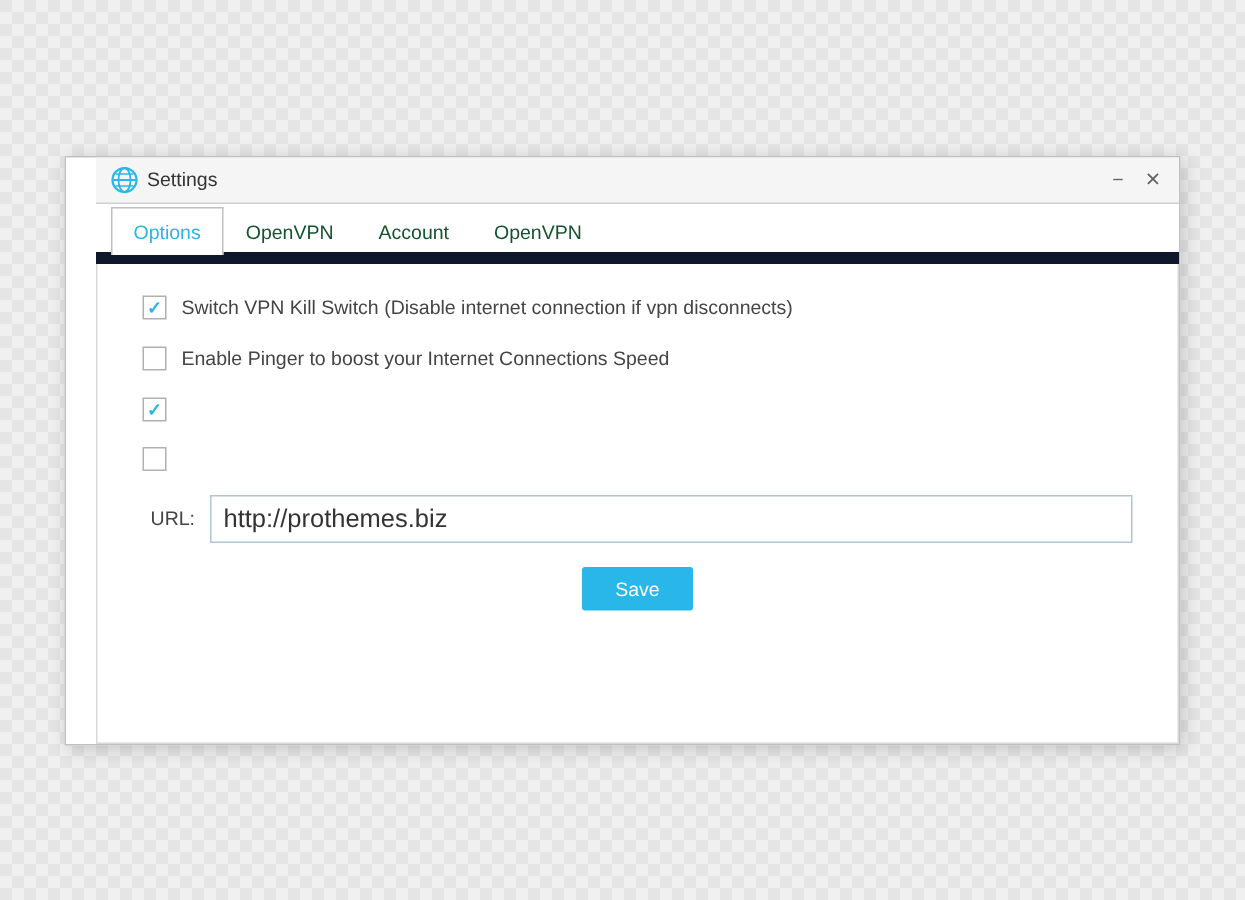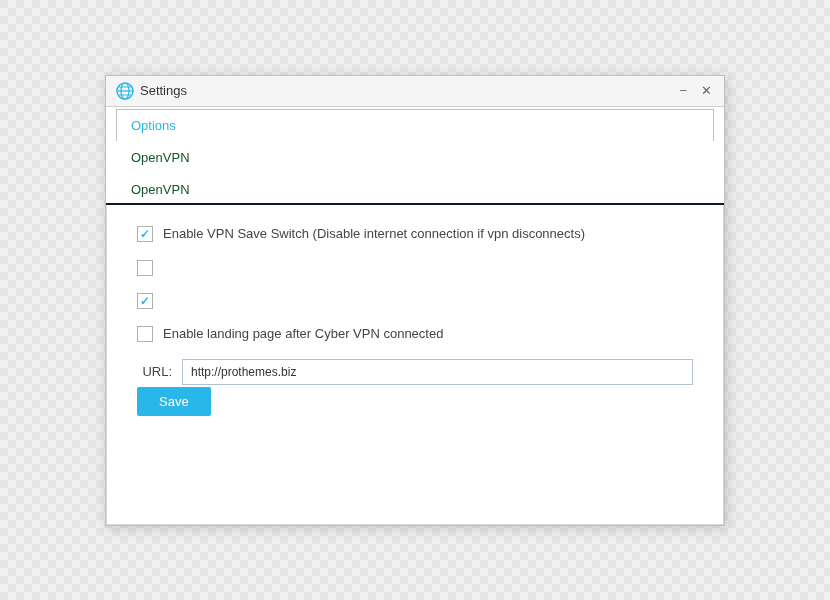--- a/index.html
+++ b/index.html
@@ -17,24 +17,25 @@
       background-position: 0 0, 0 10px, 10px -10px, -10px 0px;
       background-color: #ececec;
       display: flex;
       align-items: center;
       justify-content: center;
       font-family: 'Segoe UI', Arial, sans-serif;
       font-size: 13px;
     }
 
     .window {
-      width: 620px;
+      width: 744px;
       background: #ffffff;
       border: 1px solid #c0c0c0;
       box-shadow: 2px 2px 12px rgba(0,0,0,0.18);
+      padding-left: 20px;
     }
 
     .title-bar {
       background: #f5f5f5;
       border-bottom: 1px solid #d0d0d0;
       padding: 6px 10px;
       display: flex;
       align-items: center;
       justify-content: space-between;
     }
@@ -65,24 +66,23 @@
     .title-btn {
       font-size: 13px;
       color: #666;
       cursor: pointer;
       line-height: 1;
       padding: 0 2px;
     }
 
     .tabs {
       display: flex;
-      border-bottom: 2px solid #0f172a;
+      border-bottom: 8px solid #0f172a;
       padding: 0 10px;
       background: #fff;
-      flex-direction: column;
     }
 
     .tab {
       padding: 8px 14px;
       font-size: 13px;
       color: #14532d;
       cursor: pointer;
       border: 1px solid transparent;
       border-bottom: none;
       position: relative;
@@ -149,30 +149,30 @@
     .url-label {
       font-size: 13px;
       color: #444;
       min-width: 35px;
       text-align: right;
     }
 
     .url-input {
       flex: 1;
       padding: 5px 8px;
-      font-size: 12px;
+      font-size: 17px;
       border: 1px solid #b0c4d8;
       color: #333;
       outline: none;
     }
 
     .save-row {
       display: flex;
-      justify-content: flex-start;
-      margin-top: 2px;
+      justify-content: center;
+      margin-top: 16px;
     }
 
     .save-btn {
       background: #29b6e8;
       color: #fff;
       border: none;
       padding: 7px 22px;
       font-size: 13px;
       cursor: pointer;
       border-radius: 2px;
@@ -209,46 +209,47 @@
     </div>
     <div class="title-bar-controls">
       <span class="title-btn">−</span>
       <span class="title-btn">✕</span>
     </div>
   </div>
 
   <div class="tabs">
     <div class="tab active">Options</div>
     <div class="tab">OpenVPN</div>
+    <div class="tab">Account</div>
     <div class="tab">OpenVPN</div>
   </div>
 
   <div class="content">
 
     <div class="checkbox-row">
       <div class="checkbox-box checked">
         <span class="checkmark">✓</span>
       </div>
-      <span class="checkbox-label">Enable VPN Save Switch (Disable internet connection if vpn disconnects)</span>
+      <span class="checkbox-label">Switch VPN Kill Switch (Disable internet connection if vpn disconnects)</span>
     </div>
 
     <div class="checkbox-row">
       <div class="checkbox-box"></div>
+      <span class="checkbox-label">Enable Pinger to boost your Internet Connections Speed</span>
     </div>
 
 
     <div class="checkbox-row">
       <div class="checkbox-box checked">
         <span class="checkmark">✓</span>
       </div>
     </div>
 
     <div class="checkbox-row">
       <div class="checkbox-box"></div>
-      <span class="checkbox-label">Enable landing page after Cyber VPN connected</span>
     </div>
 
     <div class="url-row">
       <span class="url-label">URL:</span>
       <input class="url-input" type="text" value="http://prothemes.biz" placeholder="http://prothemes.biz" style="">
     </div>
 
     <div class="save-row">
       <button class="save-btn">Save</button>
     </div>

